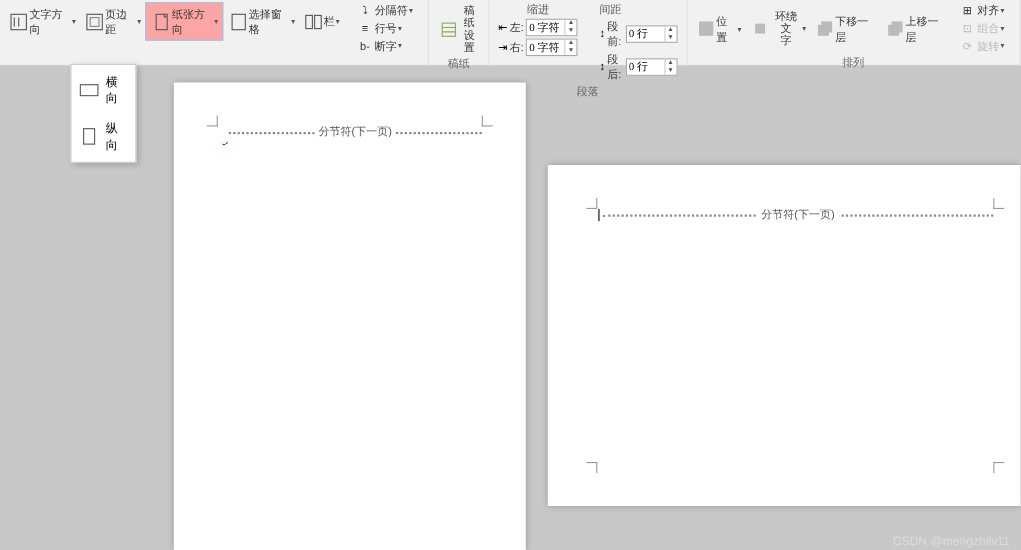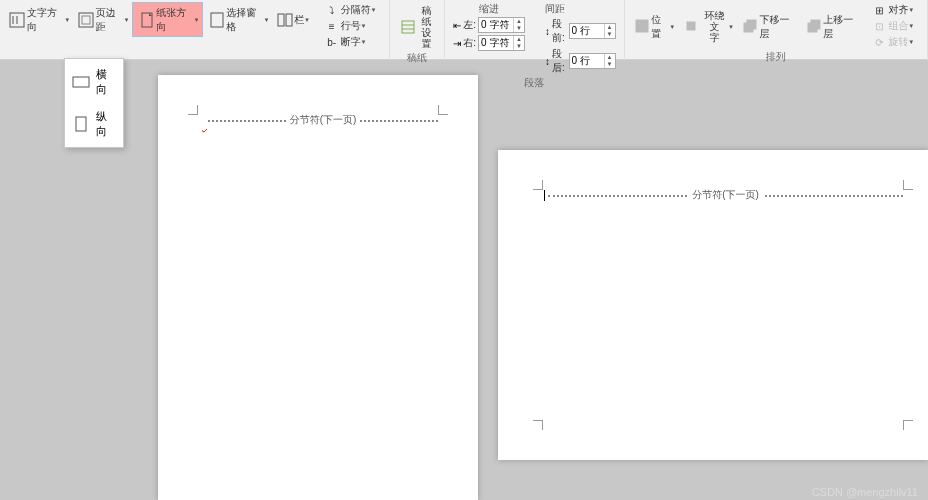--- a/index.html
+++ b/index.html
@@ -80,20 +80,21 @@
   background: #fff;
   height: 16px;
   align-items: center;
 }
 .spinner input {
   border: none;
   width: 34px;
   font-size: 10px;
   padding: 0 2px;
   outline: none;
+  font-family: Liberation Serif, serif;
 }
 .spinner .spin-btns { display: flex; flex-direction: column; border-left: 1px solid #ccc; }
 .spinner .spin { width: 10px; height: 7px; font-size: 6px; line-height: 6px; text-align: center; cursor: pointer; color: #555; }
 .greyed { color: #bbb !important; }
 .greyed svg * { stroke: #bbb !important; fill: #bbb !important; }
 
 
 .dropdown {
   position: absolute;
   top: 58px;

